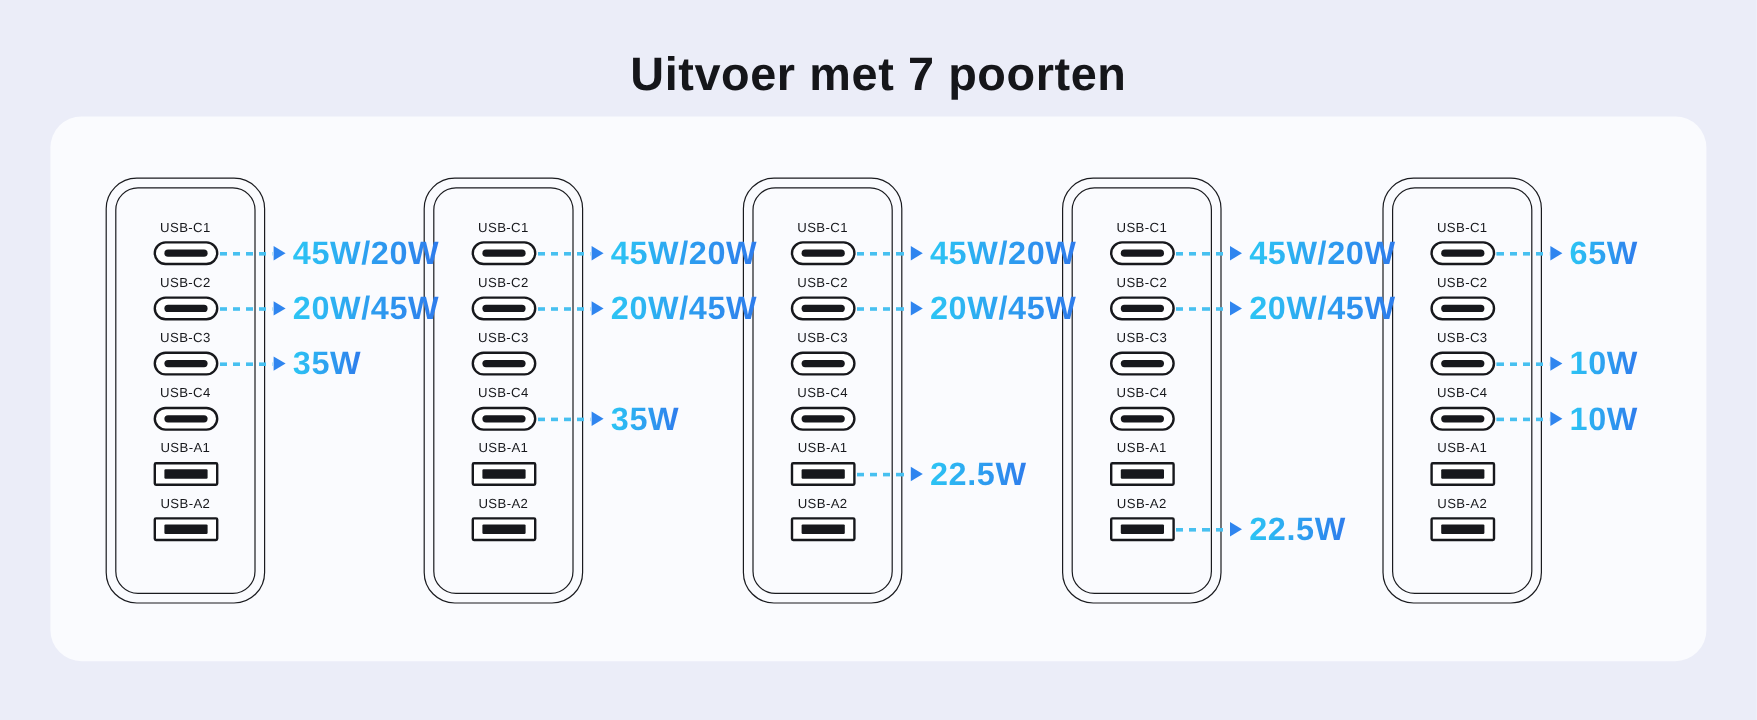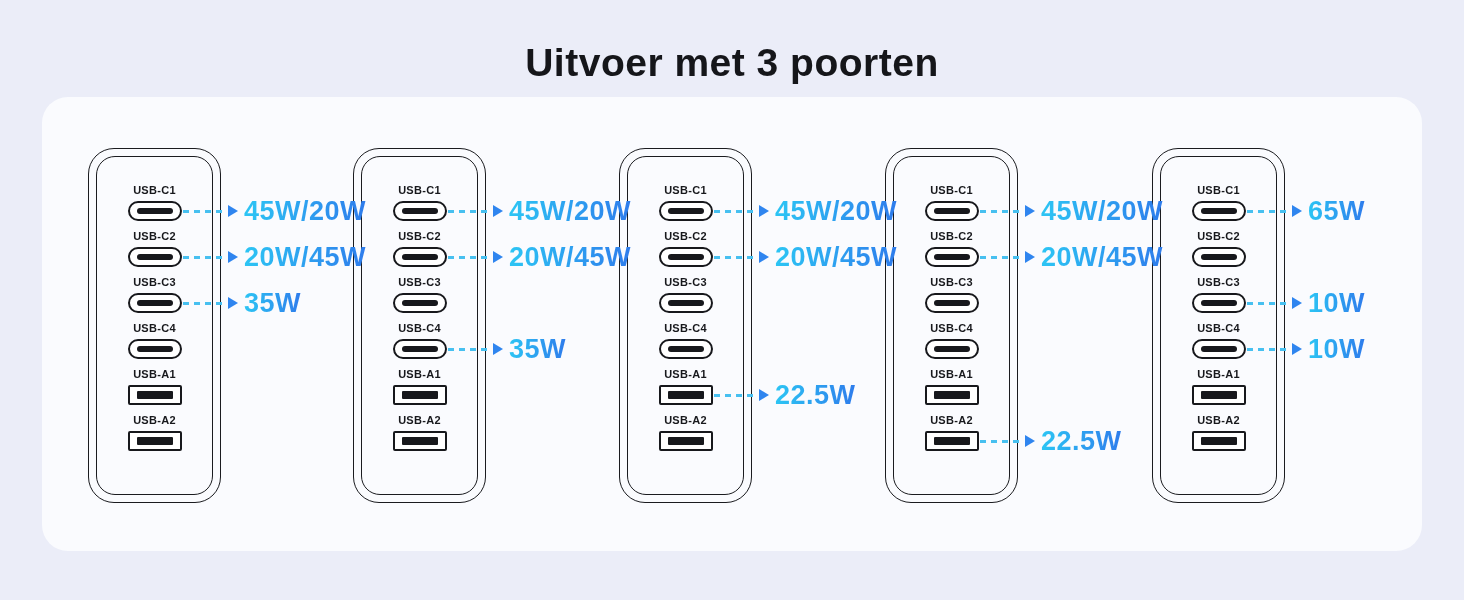--- a/index.html
+++ b/index.html
@@ -45,21 +45,21 @@
     position: absolute;
     left: 0; width: 100%;
     display: flex;
     flex-direction: column;
     align-items: center;
     gap: 4px;
   }
   .port-label {
     font-size: 11px;
     line-height: 13px;
-    font-weight: 700;
+    font-weight: 400;
     letter-spacing: 0.3px;
     color: #17181c;
     white-space: nowrap;
   }
   .port-shape {
     width: 54px; height: 20px;
     border: 2px solid #17181c;
     background: #ffffff;
     display: flex;
     align-items: center;
@@ -102,21 +102,21 @@
     color: #29b6f0;
     background: linear-gradient(90deg, #2cc5f4 0%, #2e7cec 100%);
     -webkit-background-clip: text;
     background-clip: text;
     -webkit-text-fill-color: transparent;
   }
 </style>
 </head>
 <body>
 
-<h1 class="page-title">Uitvoer met 3 poorten</h1>
+<h1 class="page-title">Uitvoer met 7 poorten</h1>
 
 <div class="card" id="card">
   <div class="device" style="left: 46px;">
     <div class="device-outer"></div>
     <div class="device-inner"></div>
 
   <div class="port-row" style="top: 36px;">
     <div class="port-label">USB-C1</div>
     <div class="port-shape usb-c">
       <div class="port-pin"></div>

